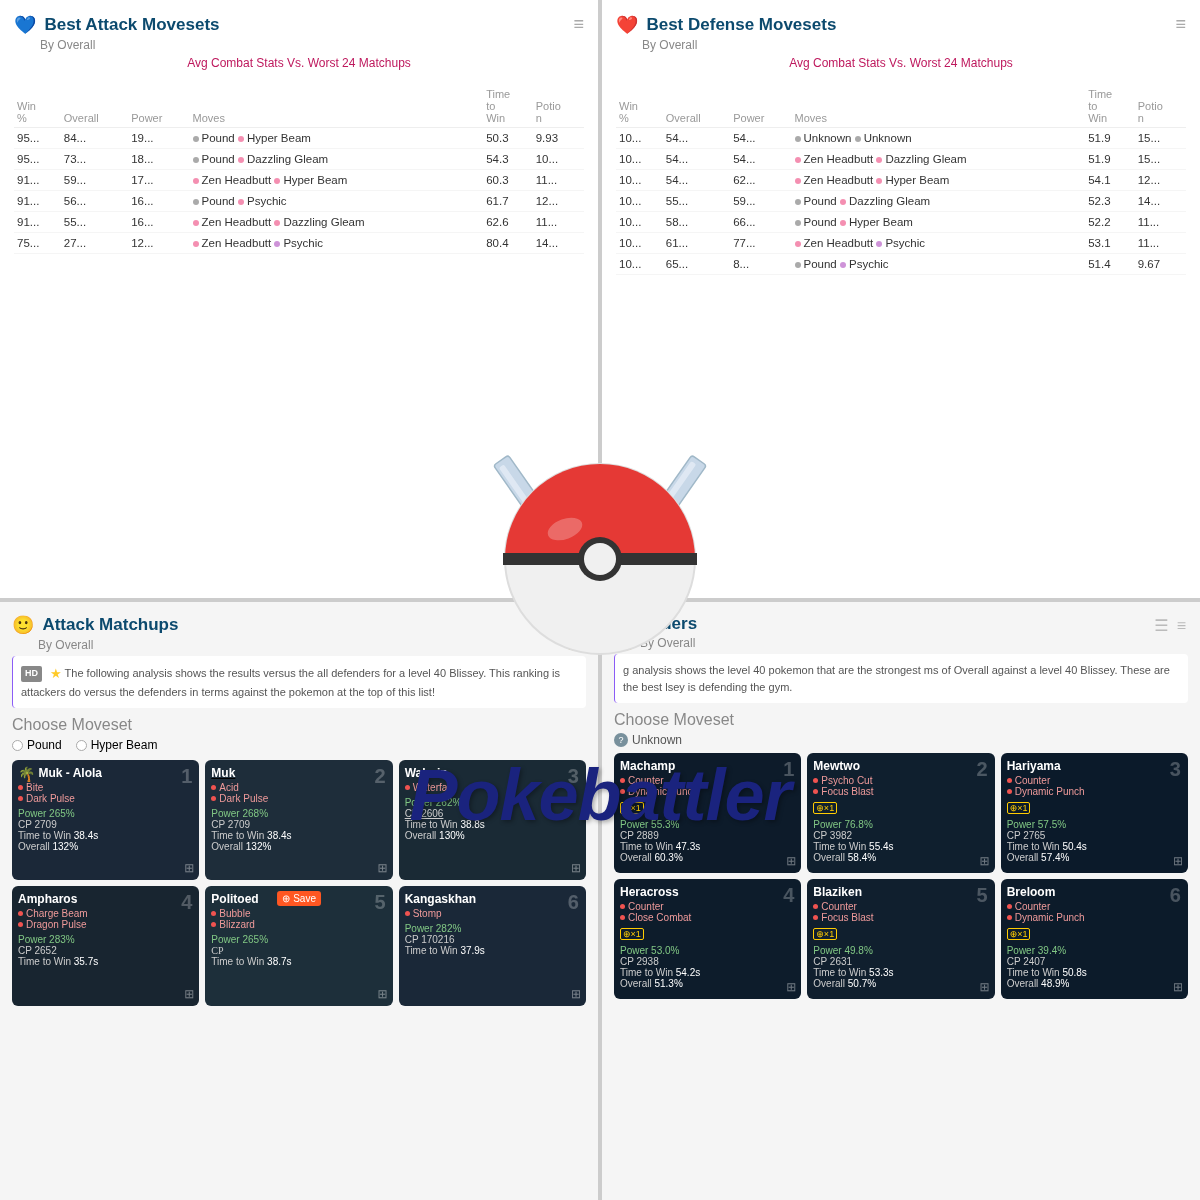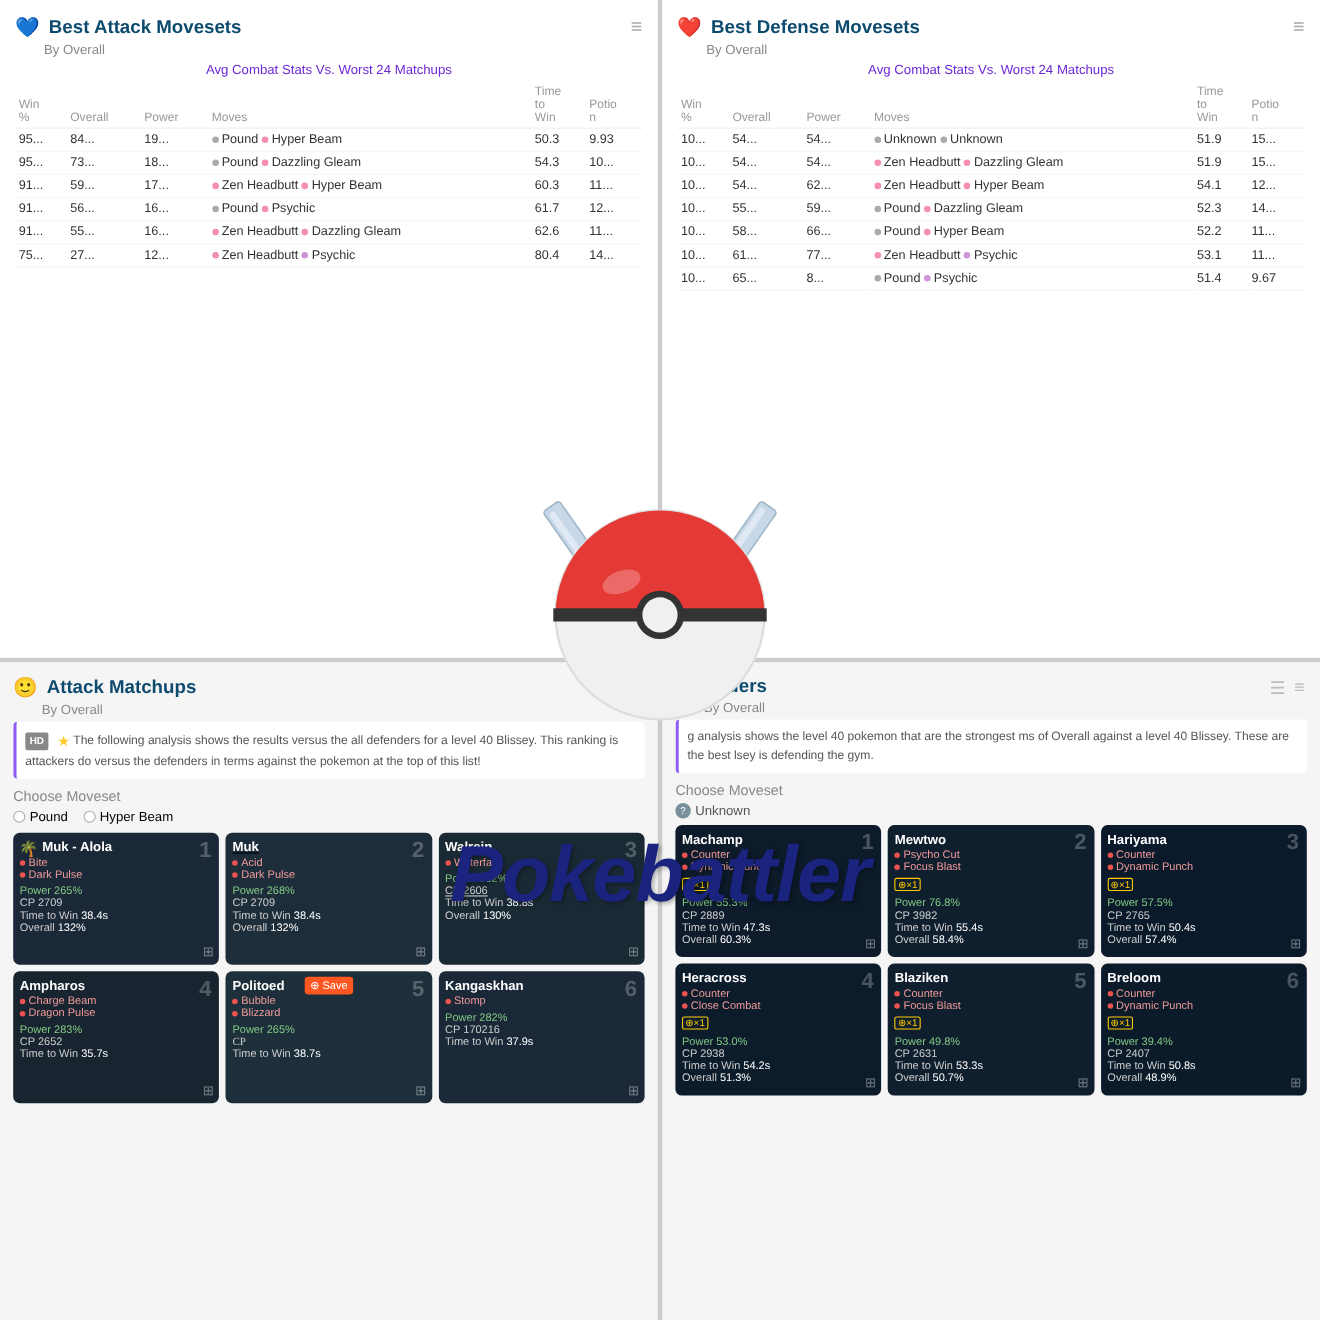--- a/index.html
+++ b/index.html
@@ -44,23 +44,23 @@
 
     .panel-subtitle {
       font-size: 12px;
       color: #888;
       margin-bottom: 4px;
       margin-left: 26px;
     }
 
     .panel-desc {
       font-size: 12px;
-      color: #6d28d9;
+      color: #be185d;
       text-align: center;
-      margin-bottom: 4px;
+      margin-bottom: 15px;
     }
 
     .filter-icon {
       position: absolute;
       right: 14px;
       top: 14px;
       font-size: 18px;
       color: #aaa;
       cursor: pointer;
     }
@@ -112,42 +112,42 @@
     }
 
     .analysis-text {
       font-size: 11px;
       color: #555;
       line-height: 1.5;
       margin-bottom: 8px;
       padding: 8px;
       background: #fff;
       border-radius: 4px;
-      border-left: 3px solid #8b5cf6;
+      border-left: 1px solid #8b5cf6;
     }
 
     .hd-badge {
       display: inline-block;
       background: #888;
       color: #fff;
       font-size: 9px;
       font-weight: bold;
       padding: 1px 4px;
       border-radius: 2px;
       margin-right: 5px;
       vertical-align: middle;
     }
     .hd-star {
       color: #ffca28;
       font-size: 13px;
       vertical-align: middle;
     }
 
     .choose-moveset {
-      font-size: 13px;
+      font-size: 16px;
       color: #888;
       margin-bottom: 4px;
     }
 
     .moveset-options {
       display: flex;
       gap: 14px;
       margin-bottom: 8px;
       font-size: 12px;
     }

